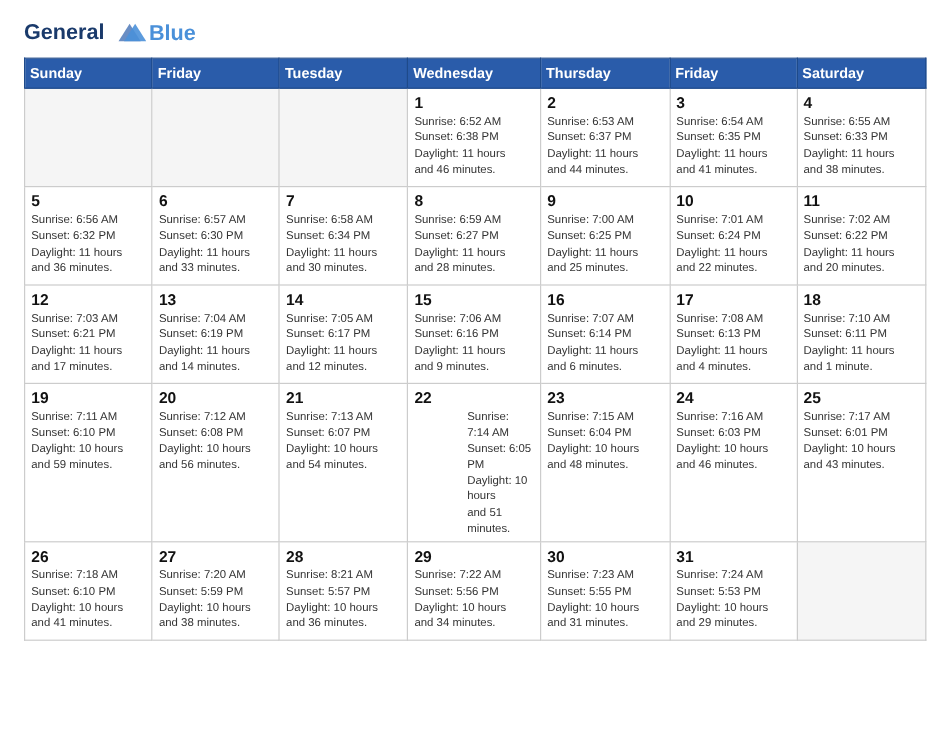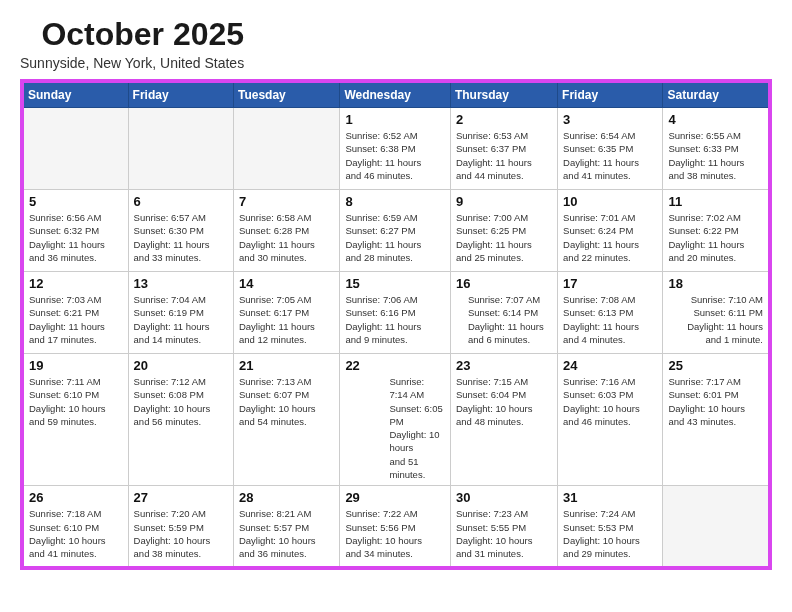--- a/index.html
+++ b/index.html
@@ -39,21 +39,21 @@
       color: #1a1a1a;
     }
     .location {
       font-size: 14px;
       color: #333;
       margin-top: 2px;
     }
     .calendar {
       width: 100%;
       border-collapse: collapse;
-      border: 4px solid #d946ef;
+      border: 1px solid #d946ef;
     }
     .calendar th {
       background: #2a5caa;
       color: #fff;
       font-size: 12px;
       font-weight: bold;
       padding: 5px 4px;
       text-align: left;
       border: 1px solid #1e4a8a;
     }
@@ -80,23 +80,33 @@
       font-size: 9.5px;
       color: #333;
       line-height: 1.4;
     }
   </style>
 </head>
 <body>
 
 <div class="page">
   <div class="header">
-    <div class="title-block">
-      <div class="month-year">October 2025</div>
-      <div class="location">Sunnyside, New York, United States</div>
+    <div class="logo">
+      <div>
+        <div style="display:flex;align-items:center;">
+          <div style="font-size:18px;font-weight:bold;color:#1a3a6b;line-height:1.1;">
+            <span style="color:#1a3a6b;">General</span>
+            <svg class="logo-icon" viewBox="0 0 30 26" width="28" height="22" style="vertical-align:middle;margin-left:2px;">
+              <polygon points="5,20 15,4 25,20" fill="#2a5caa" opacity="0.7"></polygon>
+              <polygon points="10,20 20,4 30,20" fill="#4a90d9" opacity="0.9"></polygon>
+            </svg>
+          </div>
+          <div style="font-size:18px;font-weight:bold;color:#4a90d9;line-height:1.1;margin-left:2px;">Blue</div>
+        </div>
+      </div>
     </div>
   </div>
 
   <table class="calendar">
     <thead>
       <tr>
       <th>Sunday</th>
           <th>Friday</th>
           <th>Tuesday</th>
           <th>Wednesday</th>
@@ -150,21 +160,21 @@
           <td>
             <div class="day-number">6</div>
             <div class="day-info" style="white-space: pre-line;">Sunrise: 6:57 AM
 Sunset: 6:30 PM
 Daylight: 11 hours
 and 33 minutes.</div>
           </td>
           <td>
             <div class="day-number">7</div>
             <div class="day-info" style="white-space: pre-line;">Sunrise: 6:58 AM
-Sunset: 6:28 PM
+Sunset: 6:34 PM
 Daylight: 11 hours
 and 30 minutes.</div>
           </td>
           <td>
             <div class="day-number">8</div>
             <div class="day-info" style="white-space: pre-line;">Sunrise: 6:59 AM
 Sunset: 6:27 PM
 Daylight: 11 hours
 and 28 minutes.</div>
           </td>
@@ -214,35 +224,35 @@
           </td>
           <td>
             <div class="day-number">15</div>
             <div class="day-info" style="white-space: pre-line;">Sunrise: 7:06 AM
 Sunset: 6:16 PM
 Daylight: 11 hours
 and 9 minutes.</div>
           </td>
           <td>
             <div class="day-number">16</div>
-            <div class="day-info" style="white-space: pre-line; margin-left: 12px;">Sunrise: 7:07 AM
+            <div class="day-info" style="white-space: pre-line;">Sunrise: 7:07 AM
 Sunset: 6:14 PM
 Daylight: 11 hours
 and 6 minutes.</div>
           </td>
           <td>
             <div class="day-number">17</div>
             <div class="day-info" style="white-space: pre-line;">Sunrise: 7:08 AM
 Sunset: 6:13 PM
 Daylight: 11 hours
 and 4 minutes.</div>
           </td>
           <td>
             <div class="day-number">18</div>
-            <div class="day-info" style="white-space: pre-line; text-align: right;">Sunrise: 7:10 AM
+            <div class="day-info" style="white-space: pre-line;">Sunrise: 7:10 AM
 Sunset: 6:11 PM
 Daylight: 11 hours
 and 1 minute.</div>
           </td>
         </tr>
         <tr>
           <td>
             <div class="day-number">19</div>
             <div class="day-info" style="white-space: pre-line;">Sunrise: 7:11 AM
 Sunset: 6:10 PM

